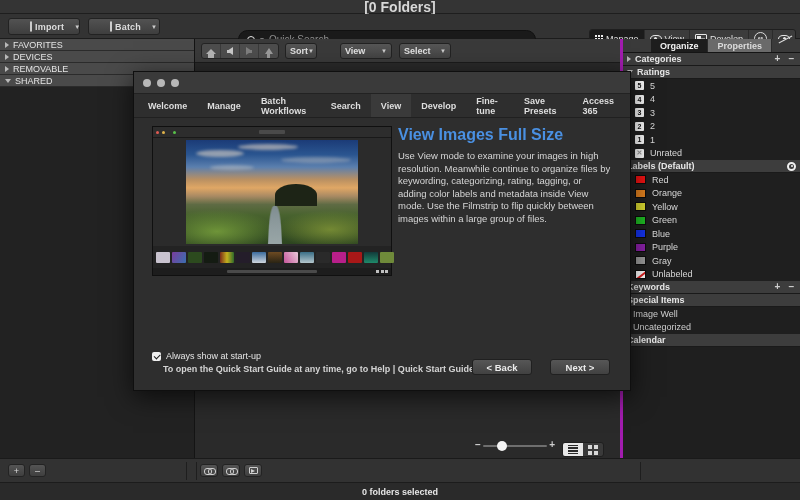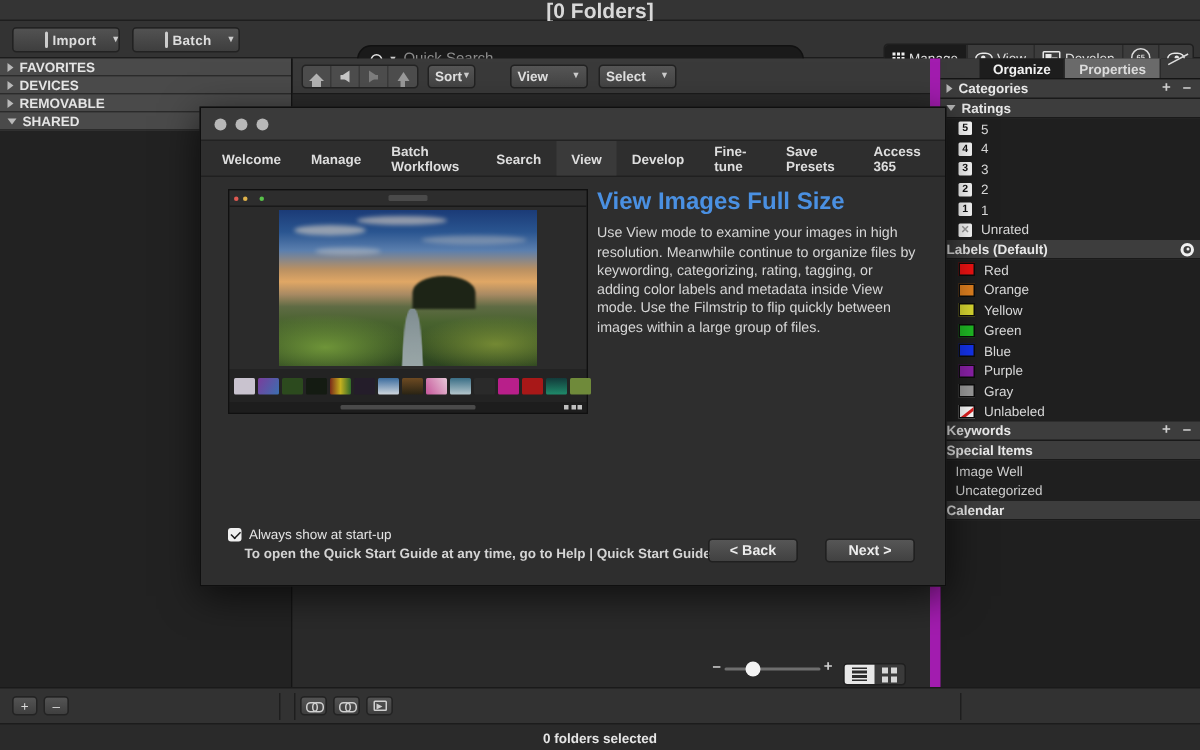--- a/index.html
+++ b/index.html
@@ -157,30 +157,30 @@
   #select-drop { left: 204px; width: 52px; }
 
   
   .sidebar {
     position: absolute; left: 0; top: 39px; width: 195px; bottom: 42px;
     background: #222222; border-right: 1px solid #141414;
   }
   .sb-item {
     height: 12px; display: flex; align-items: center; gap: 4px;
     padding-left: 5px;
-    font-size: 9px; font-weight: bold; color: #e4e4e4;
+    font-size: 9px; font-weight: normal; color: #e4e4e4;
     background: #4a4a4a; border-bottom: 1px solid #2b2b2b;
   }
   .tri-r { width:0;height:0;border-top:3px solid transparent;border-bottom:3px solid transparent;border-left:4px solid #b9b9b9; }
   .tri-d { width:0;height:0;border-left:3px solid transparent;border-right:3px solid transparent;border-top:4px solid #b9b9b9; }
 
   
   .rightpanel {
     position: absolute; right: 0; top: 39px; width: 180px; bottom: 42px;
-    background: #1f1f1f; border-left: 7px solid #a21caf;
+    background: #1f1f1f; border-left: 3px solid #a21caf;
   }
   .rp-tabs {
     height: 14px; display:flex; justify-content:center; align-items:stretch;
     background:#3a3a3a; border-bottom:1px solid #151515;
   }
   .rp-tab {
     padding: 0 9px; font-size: 9px; color:#dcdcdc; font-weight:bold;
     display:flex; align-items:center; background:#6a6a6a;
     border-right:1px solid #2b2b2b;
   }

